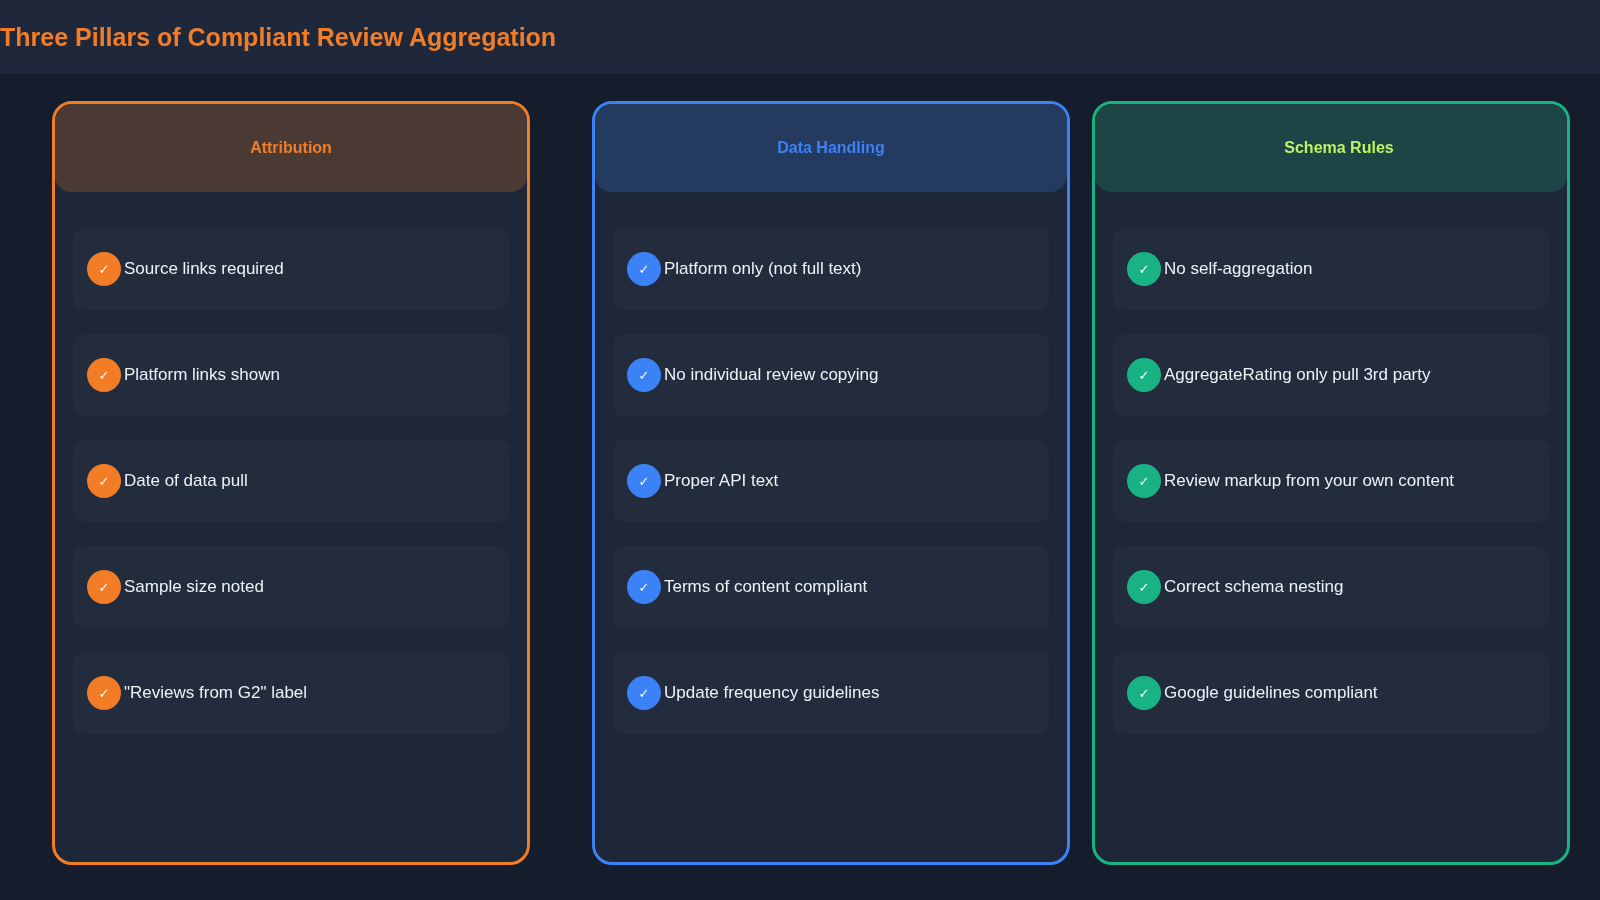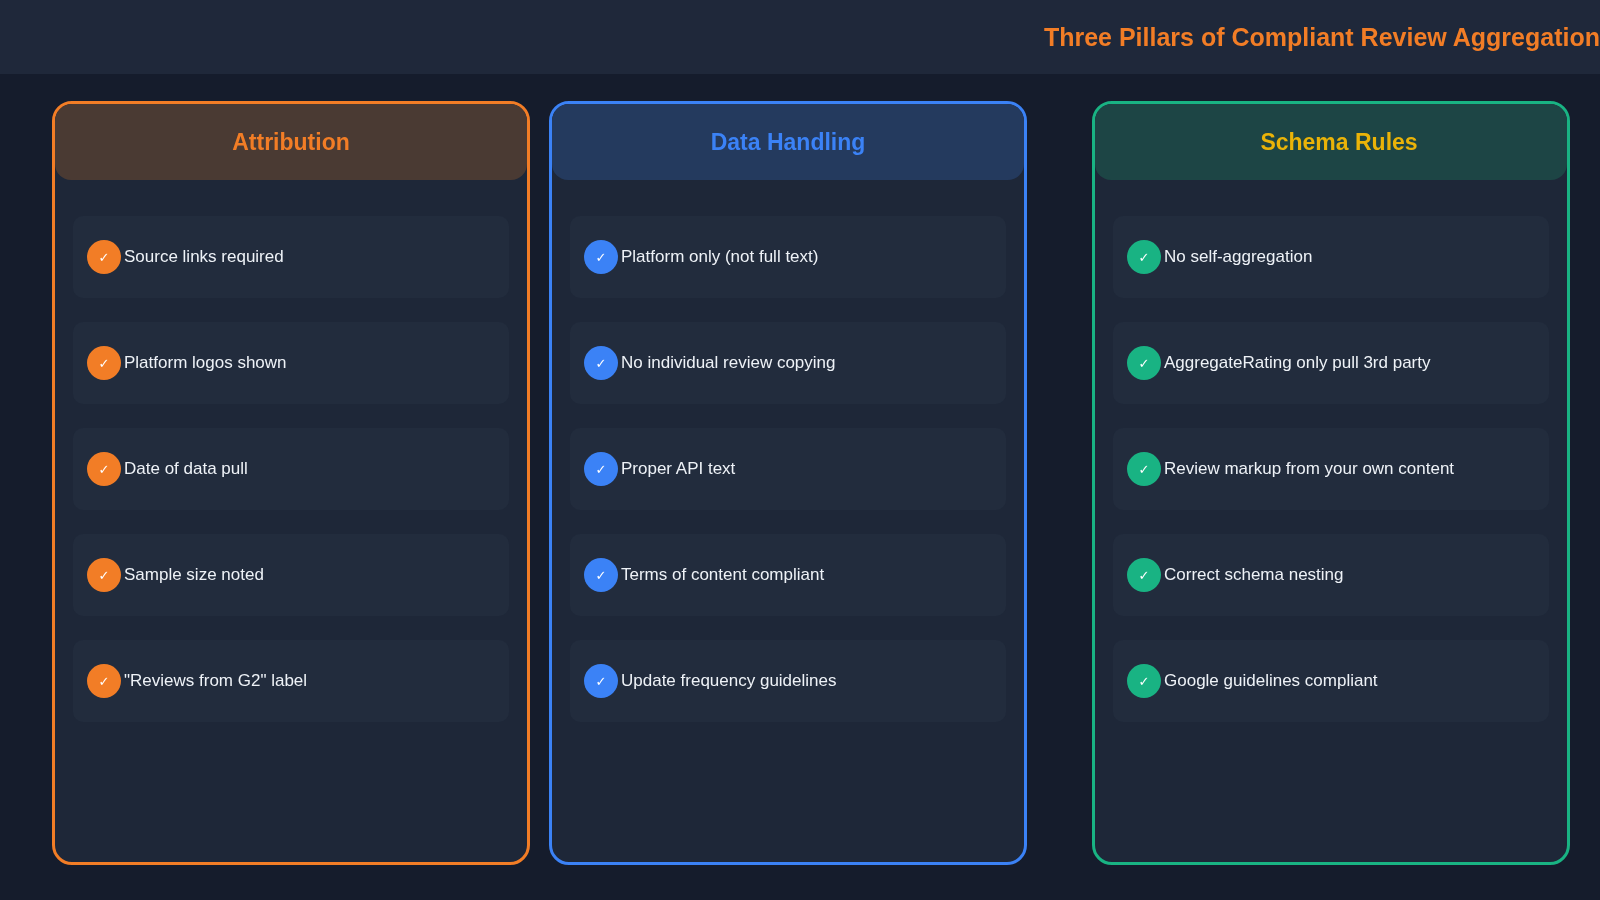--- a/index.html
+++ b/index.html
@@ -5,33 +5,33 @@
   html, body { margin:0; padding:0; }
   body {
     width:1600px; height:900px; overflow:hidden;
     background:#151c2c;
     font-family:"Liberation Sans", "DejaVu Sans", sans-serif;
     color:#e6ebf2;
   }
   .header {
     position:absolute; left:0; top:0; width:1600px; height:74px;
     background:#1f283a;
-    display:flex; align-items:center; justify-content:flex-end;
+    display:flex; align-items:center; justify-content:flex-start;
   }
   .header h1 {
     margin:0; font-size:25px; font-weight:bold; color:#f27d26;
   }
   .col {
     position:absolute; top:101px; width:478px; height:764px;
     border:3px solid; border-radius:20px; box-sizing:border-box;
     background:#1e2738; overflow:hidden;
   }
   .col-head {
-    height:76px; display:flex; align-items:center; justify-content:center;
-    font-size:23px; font-weight:bold; border-radius:0 0 16px 16px;
+    height:88px; display:flex; align-items:center; justify-content:center;
+    font-size:16px; font-weight:bold; border-radius:0 0 16px 16px;
   }
   .items { padding:36px 18px 0 18px; }
   .item {
     height:82px; margin-bottom:24px; border-radius:10px;
     background:#222c3d; display:flex; align-items:center; padding-left:14px;
   }
   .check {
     width:34px; height:34px; border-radius:50%;
     display:flex; align-items:center; justify-content:center;
     color:#fff; font-size:13px; flex-shrink:0;
@@ -48,37 +48,37 @@
 <div id="cols">
     <div class="col" style="left: 52px; border-color: rgb(242, 125, 38);">
       <div class="col-head" style="background: rgb(74, 58, 51); color: rgb(242, 125, 38);">Attribution</div>
       <div class="items">
         <div class="item">
           <span class="check" style="background: rgb(242, 125, 38);">✓</span>
           <span class="label">Source links required</span>
         </div>
         <div class="item">
           <span class="check" style="background: rgb(242, 125, 38);">✓</span>
-          <span class="label">Platform logos shown</span>
+          <span class="label">Platform links shown</span>
         </div>
         <div class="item">
           <span class="check" style="background: rgb(242, 125, 38);">✓</span>
           <span class="label">Date of data pull</span>
         </div>
         <div class="item">
           <span class="check" style="background: rgb(242, 125, 38);">✓</span>
           <span class="label">Sample size noted</span>
         </div>
         <div class="item">
           <span class="check" style="background: rgb(242, 125, 38);">✓</span>
           <span class="label">"Reviews from G2" label</span>
         </div>
       </div>
     </div>
-    <div class="col" style="left: 549px; border-color: rgb(59, 130, 246);">
+    <div class="col" style="left: 592px; border-color: rgb(59, 130, 246);">
       <div class="col-head" style="background: rgb(36, 58, 94); color: rgb(59, 130, 246);">Data Handling</div>
       <div class="items">
         <div class="item">
           <span class="check" style="background: rgb(59, 130, 246);">✓</span>
           <span class="label">Platform only (not full text)</span>
         </div>
         <div class="item">
           <span class="check" style="background: rgb(59, 130, 246);">✓</span>
           <span class="label">No individual review copying</span>
         </div>
@@ -90,21 +90,21 @@
           <span class="check" style="background: rgb(59, 130, 246);">✓</span>
           <span class="label">Terms of content compliant</span>
         </div>
         <div class="item">
           <span class="check" style="background: rgb(59, 130, 246);">✓</span>
           <span class="label">Update frequency guidelines</span>
         </div>
       </div>
     </div>
     <div class="col" style="left: 1092px; border-color: rgb(25, 179, 131);">
-      <div class="col-head" style="background: rgb(29, 69, 69); color: #eab308; padding-left: 16px;">Schema Rules</div>
+      <div class="col-head" style="background: rgb(29, 69, 69); color: #bef264; padding-left: 16px;">Schema Rules</div>
       <div class="items">
         <div class="item">
           <span class="check" style="background: rgb(25, 179, 131);">✓</span>
           <span class="label">No self-aggregation</span>
         </div>
         <div class="item">
           <span class="check" style="background: rgb(25, 179, 131);">✓</span>
           <span class="label">AggregateRating only pull 3rd party</span>
         </div>
         <div class="item">

